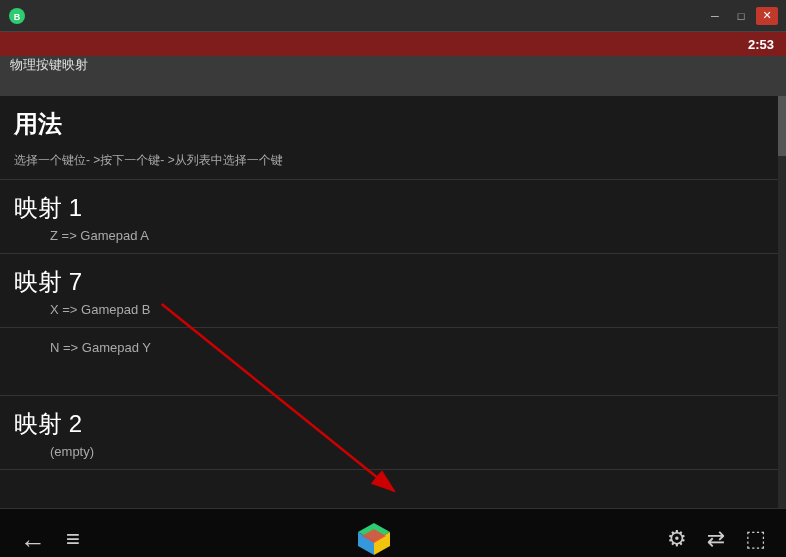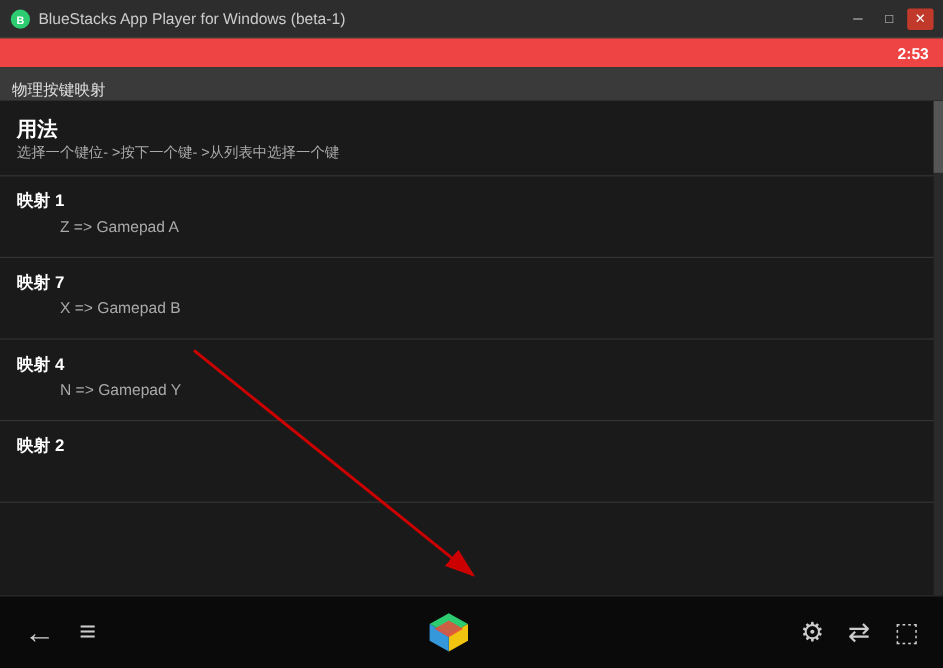--- a/index.html
+++ b/index.html
@@ -48,39 +48,39 @@
       justify-content: center;
       font-size: 11px;
       color: #ccc;
       cursor: pointer;
       border-radius: 2px;
     }
     .title-btn.close { background: #c0392b; color: white; }
 
     
     .time-bar {
-      background: #ef4444;
+      background: #7f1d1d;
       height: 24px;
       display: flex;
       align-items: center;
       justify-content: flex-end;
       padding-right: 12px;
     }
     .time {
       color: #fff;
       font-size: 13px;
       font-weight: bold;
     }
 
     
     .sub-header {
       background: #3a3a3a;
-      height: 28px;
-      display: flex;
-      align-items: flex-end;
+      height: 40px;
+      display: flex;
+      align-items: flex-start;
       padding-left: 10px;
     }
     .sub-header-title {
       color: #e0e0e0;
       font-size: 13px;
     }
 
     
     .main-content {
       background: #1a1a1a;
@@ -96,38 +96,38 @@
       background: #555;
     }
 
     .mapping-item {
       border-bottom: 1px solid #333;
       padding: 12px 14px 10px 14px;
       min-height: 68px;
     }
     .mapping-title {
       color: #fff;
-      font-size: 14px;
-      font-weight: bold;
+      font-size: 24px;
+      font-weight: normal;
       margin-bottom: 4px;
     }
     .mapping-subtitle {
       color: #aaa;
       font-size: 13px;
       margin-left: 36px;
     }
     .usage-item {
       border-bottom: 1px solid #333;
       padding: 12px 14px 10px 14px;
     }
     .usage-title {
       color: #fff;
-      font-size: 17px;
+      font-size: 24px;
       font-weight: bold;
-      margin-bottom: 0;
+      margin-bottom: 12px;
     }
     .usage-subtitle {
       color: #aaa;
       font-size: 12px;
     }
 
     
     .arrow-overlay {
       position: absolute;
       top: 0;
@@ -196,21 +196,20 @@
 </head>
 <body>
 
 <div class="title-bar">
   <div class="title-bar-left">
 
     <svg class="title-bar-icon" viewBox="0 0 18 18">
       <circle cx="9" cy="9" r="8" fill="#2ecc71"></circle>
       <text x="9" y="13" text-anchor="middle" font-size="9" fill="white" font-weight="bold">B</text>
     </svg>
-    <span class="title-bar-title">BlueStacks App Player for Windows (beta-1)</span>
   </div>
   <div class="title-bar-controls">
     <div class="title-btn">─</div>
     <div class="title-btn">□</div>
     <div class="title-btn close">✕</div>
   </div>
 </div>
 
 <div class="time-bar">
   <span class="time">2:53</span>
@@ -229,25 +228,25 @@
 
   <div class="mapping-item">
     <div class="mapping-title">映射 1</div>
     <div class="mapping-subtitle">Z =&gt; Gamepad A</div>
   </div>
   <div class="mapping-item">
     <div class="mapping-title">映射 7</div>
     <div class="mapping-subtitle">X =&gt; Gamepad B</div>
   </div>
   <div class="mapping-item">
-    <div class="mapping-title">映射 4</div>
     <div class="mapping-subtitle">N =&gt; Gamepad Y</div>
   </div>
   <div class="mapping-item">
     <div class="mapping-title">映射 2</div>
+    <div class="mapping-subtitle">(empty)</div>
   </div>
 
   <svg class="arrow-overlay" viewBox="0 0 778 412" preserveAspectRatio="none">
     <defs>
       <marker id="arrowhead" markerWidth="10" markerHeight="7" refX="9" refY="3.5" orient="auto">
         <polygon points="0 0, 10 3.5, 0 7" fill="#cc0000"></polygon>
       </marker>
     </defs>
     <line x1="160" y1="208" x2="390" y2="395" stroke="#cc0000" stroke-width="2.5" marker-end="url(#arrowhead)"></line>
   </svg>

